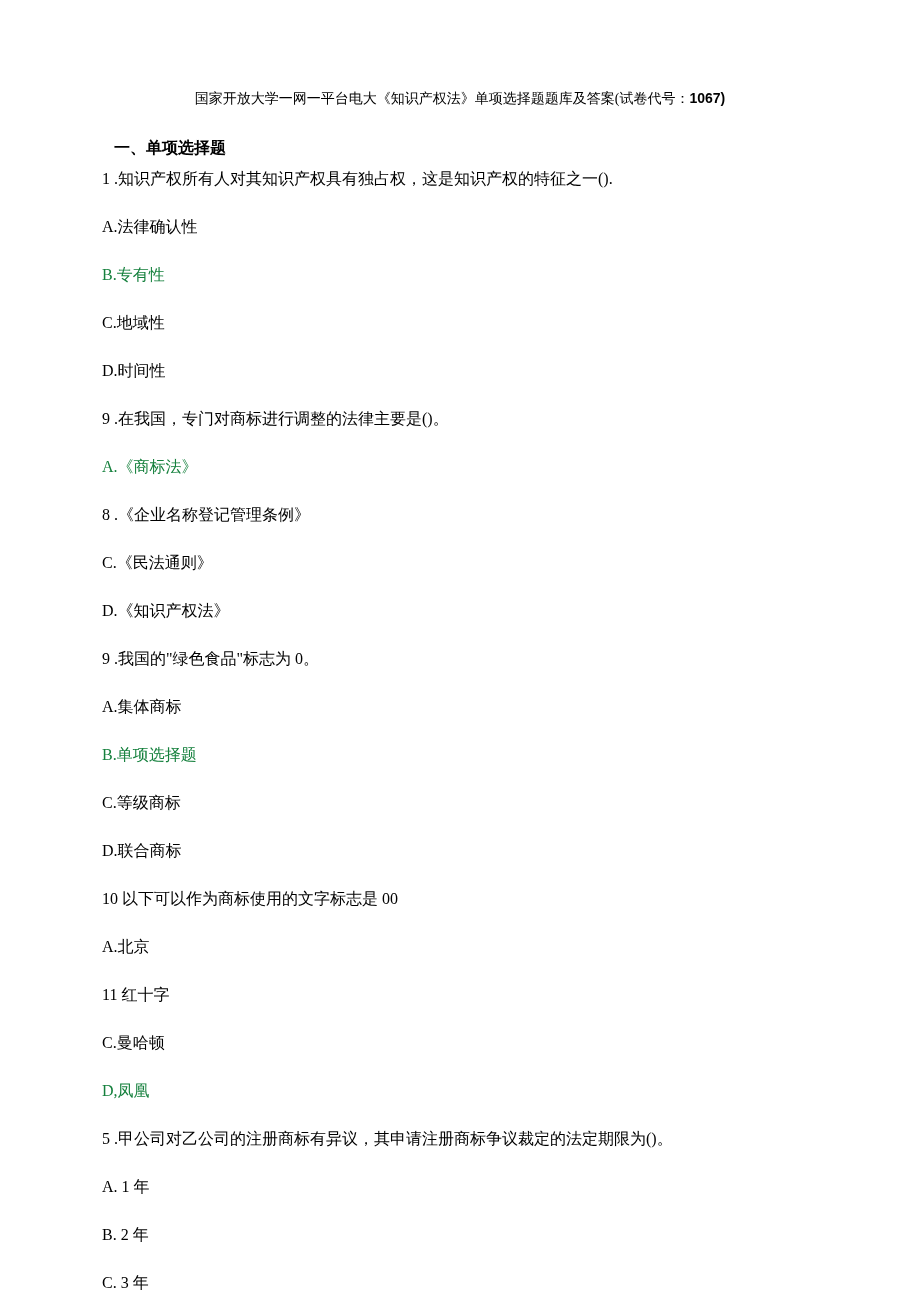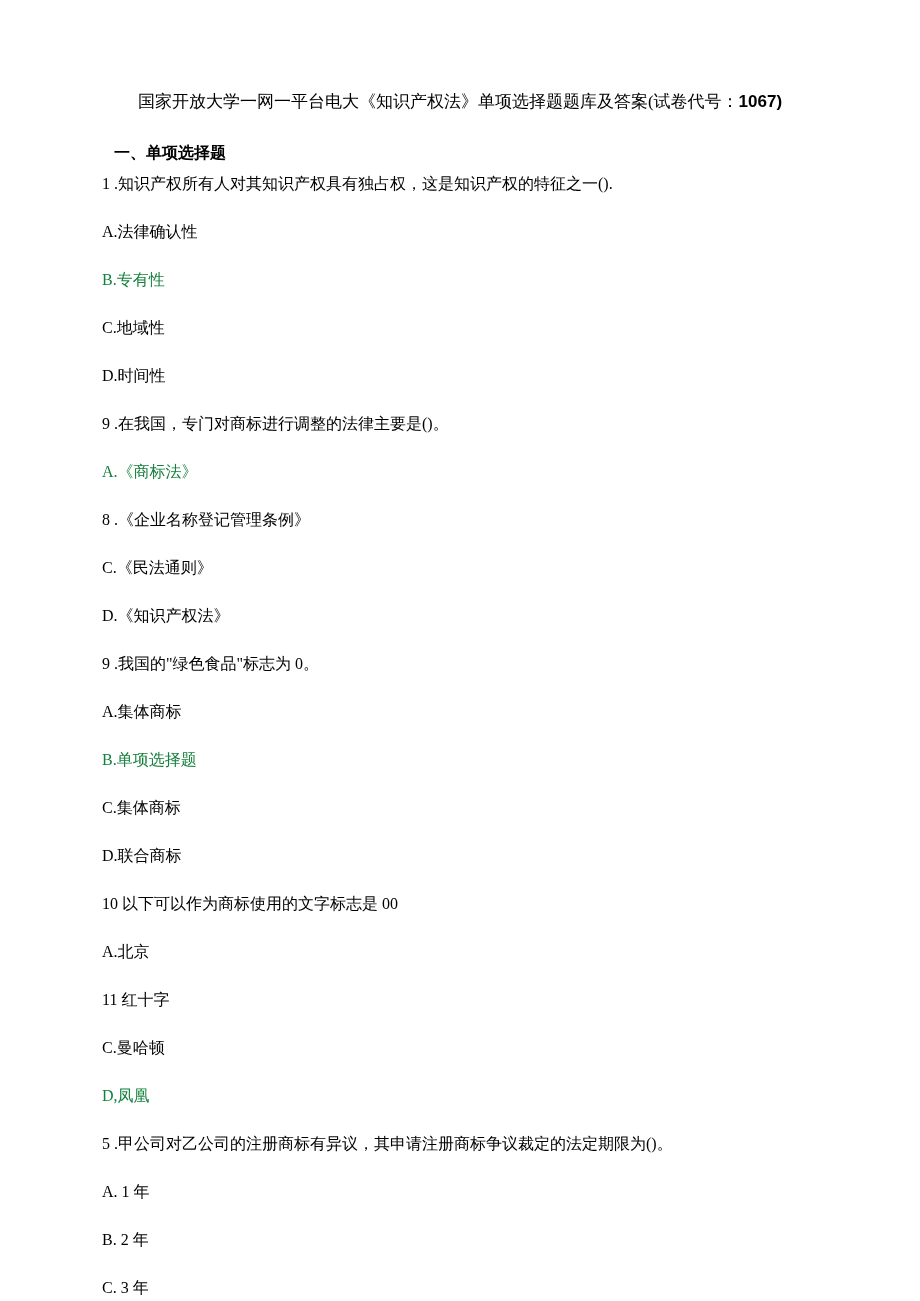--- a/index.html
+++ b/index.html
@@ -7,21 +7,21 @@
       background: #ffffff;
       width: 920px;
       margin: 0 auto;
       font-family: "SimSun", "宋体", serif;
       color: #000000;
       font-size: 16px;
       padding: 90px 80px 40px 80px;
     }
     .title {
       text-align: center;
-      font-size: 17px;
+      font-size: 14px;
       margin-bottom: 30px;
       font-weight: normal;
     }
     .title .code {
       font-family: Arial, sans-serif;
       font-weight: bold;
     }
     .section-heading {
       font-weight: bold;
       margin-left: 34px;
@@ -49,21 +49,21 @@
 <div class="line">C.地域性</div>
 <div class="line">D.时间性</div>
 <div class="line">9 .在我国，专门对商标进行调整的法律主要是()。</div>
 <div class="line red">A.《商标法》</div>
 <div class="line">8 .《企业名称登记管理条例》</div>
 <div class="line">C.《民法通则》</div>
 <div class="line">D.《知识产权法》</div>
 <div class="line">9 .我国的"绿色食品"标志为 0。</div>
 <div class="line">A.集体商标</div>
 <div class="line red">B.单项选择题</div>
-<div class="line">C.集体商标</div>
+<div class="line">C.等级商标</div>
 <div class="line">D.联合商标</div>
 <div class="line">10  以下可以作为商标使用的文字标志是 00</div>
 <div class="line">A.北京</div>
 <div class="line">11  红十字</div>
 <div class="line">C.曼哈顿</div>
 <div class="line red">D,凤凰</div>
 <div class="line">5 .甲公司对乙公司的注册商标有异议，其申请注册商标争议裁定的法定期限为()。</div>
 <div class="line">A.  1 年</div>
 <div class="line">B.  2 年</div>
 <div class="line">C.  3 年</div>

